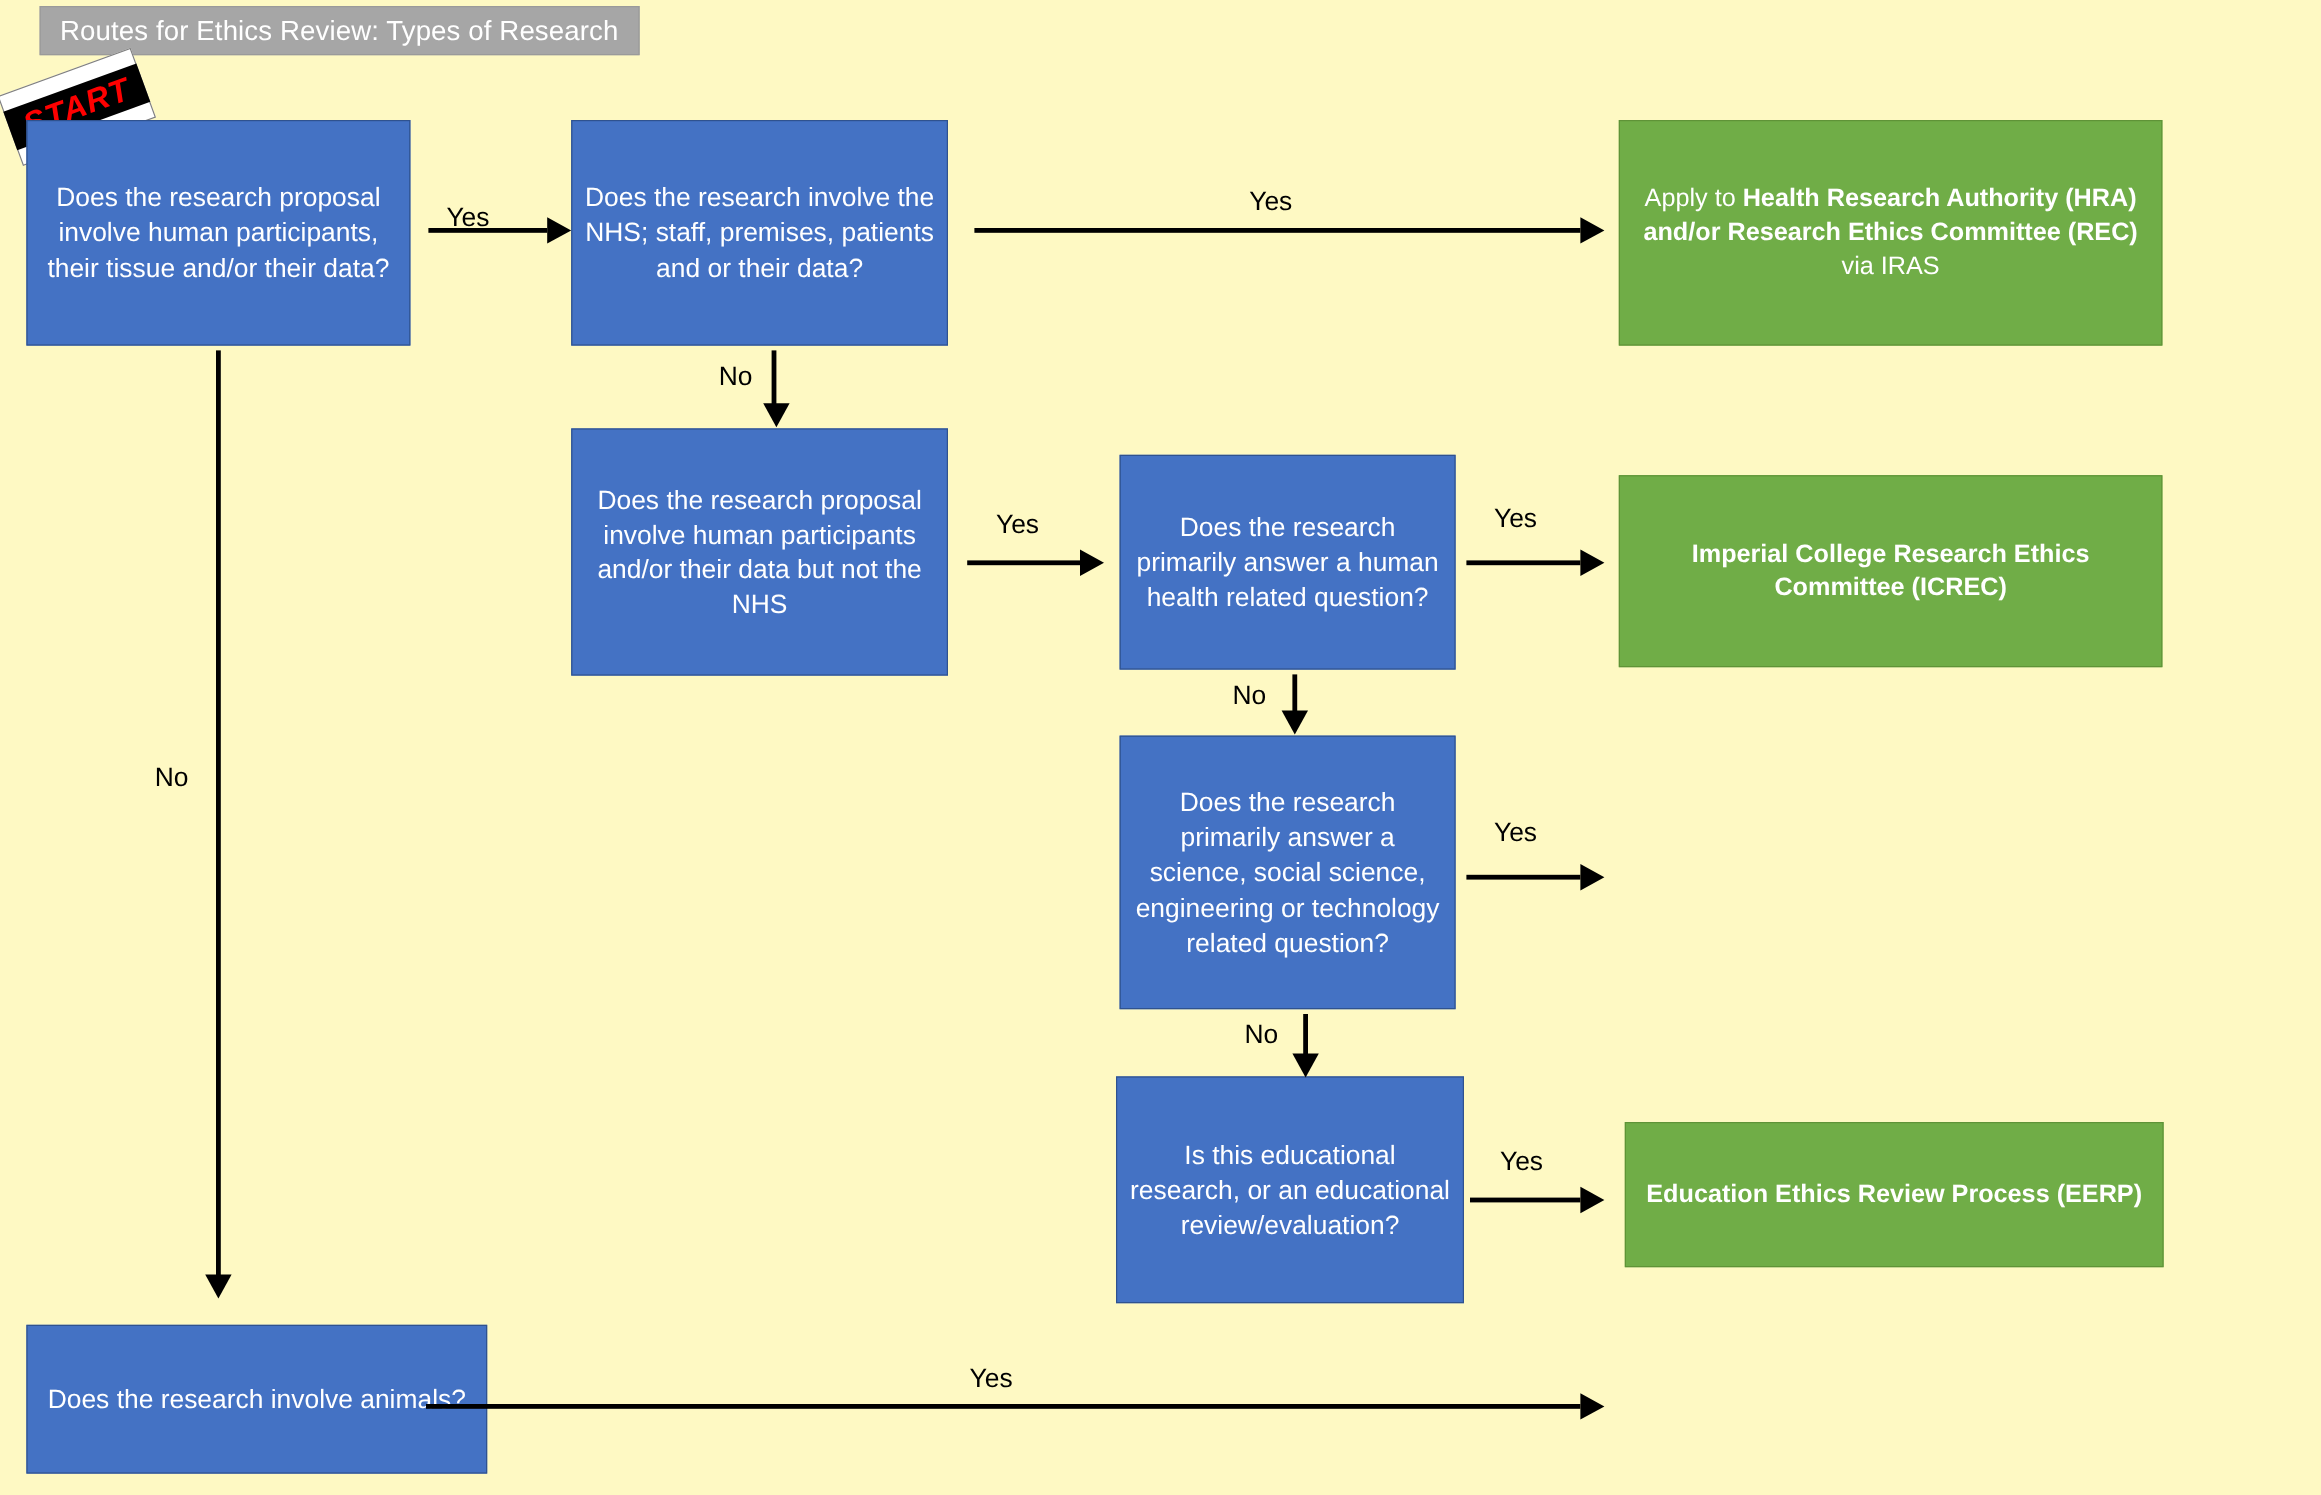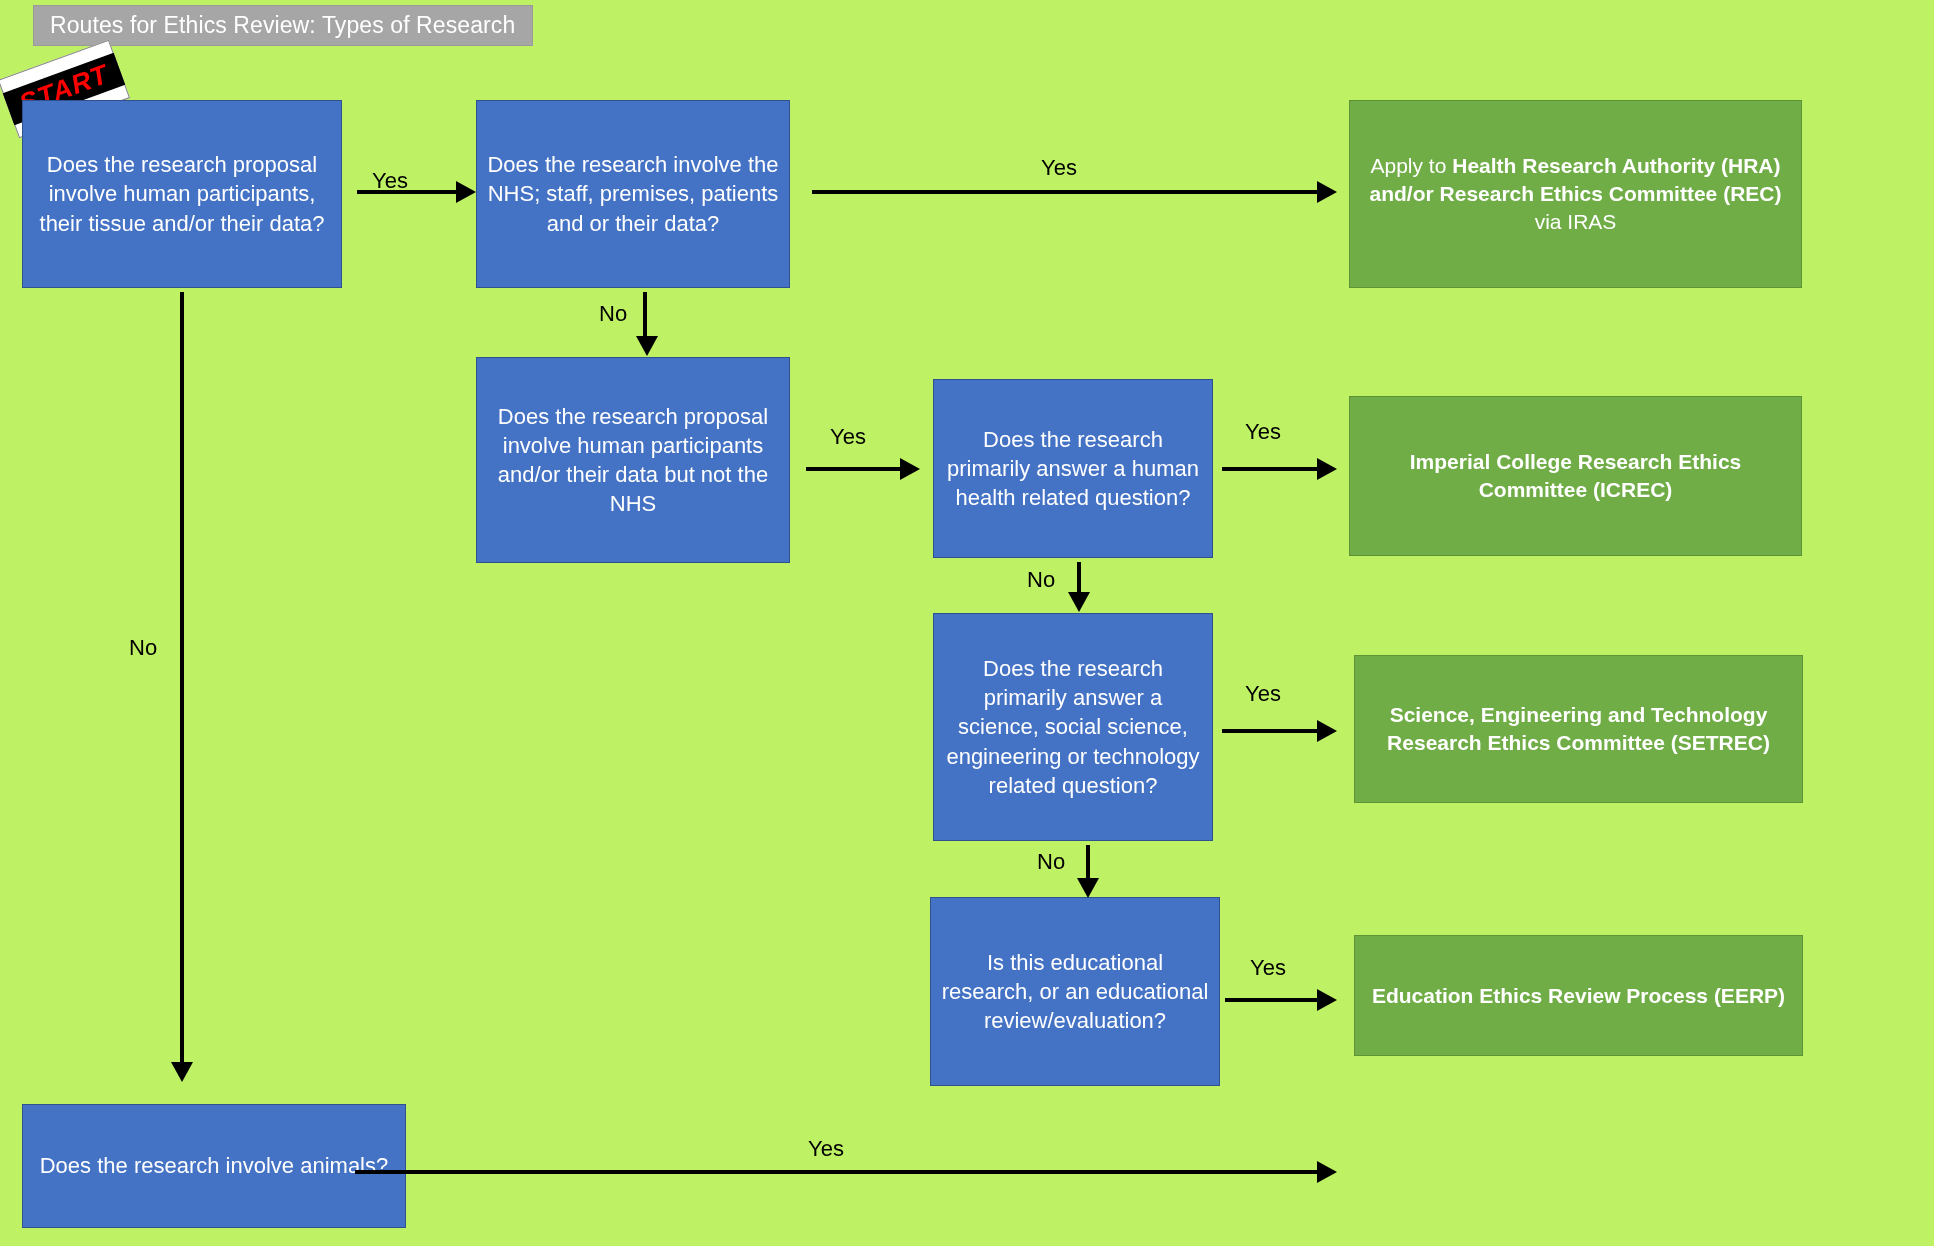--- a/index.html
+++ b/index.html
@@ -7,21 +7,21 @@
     padding: 0;
     background: #ffffff;
   }
   body {
     font-family: "Liberation Sans", sans-serif;
   }
   #canvas {
     position: relative;
     width: 1934px;
     height: 1246px;
-    background: #bef264;
+    background: #fef9c3;
     overflow: hidden;
   }
   
   .title-bar {
     position: absolute;
     left: 33px;
     top: 5px;
     width: 500px;
     height: 41px;
     background: #a6a6a6;
@@ -169,23 +169,20 @@
   </div>
 
   <div class="node green" style="left:1349px; top:396px; width:453px; height:160px;">
     <span class="inner">Imperial College Research Ethics Committee (ICREC)</span>
   </div>
 
   <div class="node blue" style="left:933px; top:613px; width:280px; height:228px;">
     <span class="inner">Does the research primarily answer a science, social science, engineering or technology related question?</span>
   </div>
 
-  <div class="node green" style="left:1354px; top:655px; width:449px; height:148px;">
-    <span class="inner">Science, Engineering and Technology Research Ethics Committee (SETREC)</span>
-  </div>
 
   <div class="node blue" style="left:930px; top:897px; width:290px; height:189px;">
     <span class="inner">Is this educational research, or an educational review/evaluation?</span>
   </div>
 
   <div class="node green" style="left:1354px; top:935px; width:449px; height:121px;">
     <span class="inner">Education Ethics Review Process (EERP)</span>
   </div>
 
   <div class="node blue" style="left:22px; top:1104px; width:384px; height:124px;">

